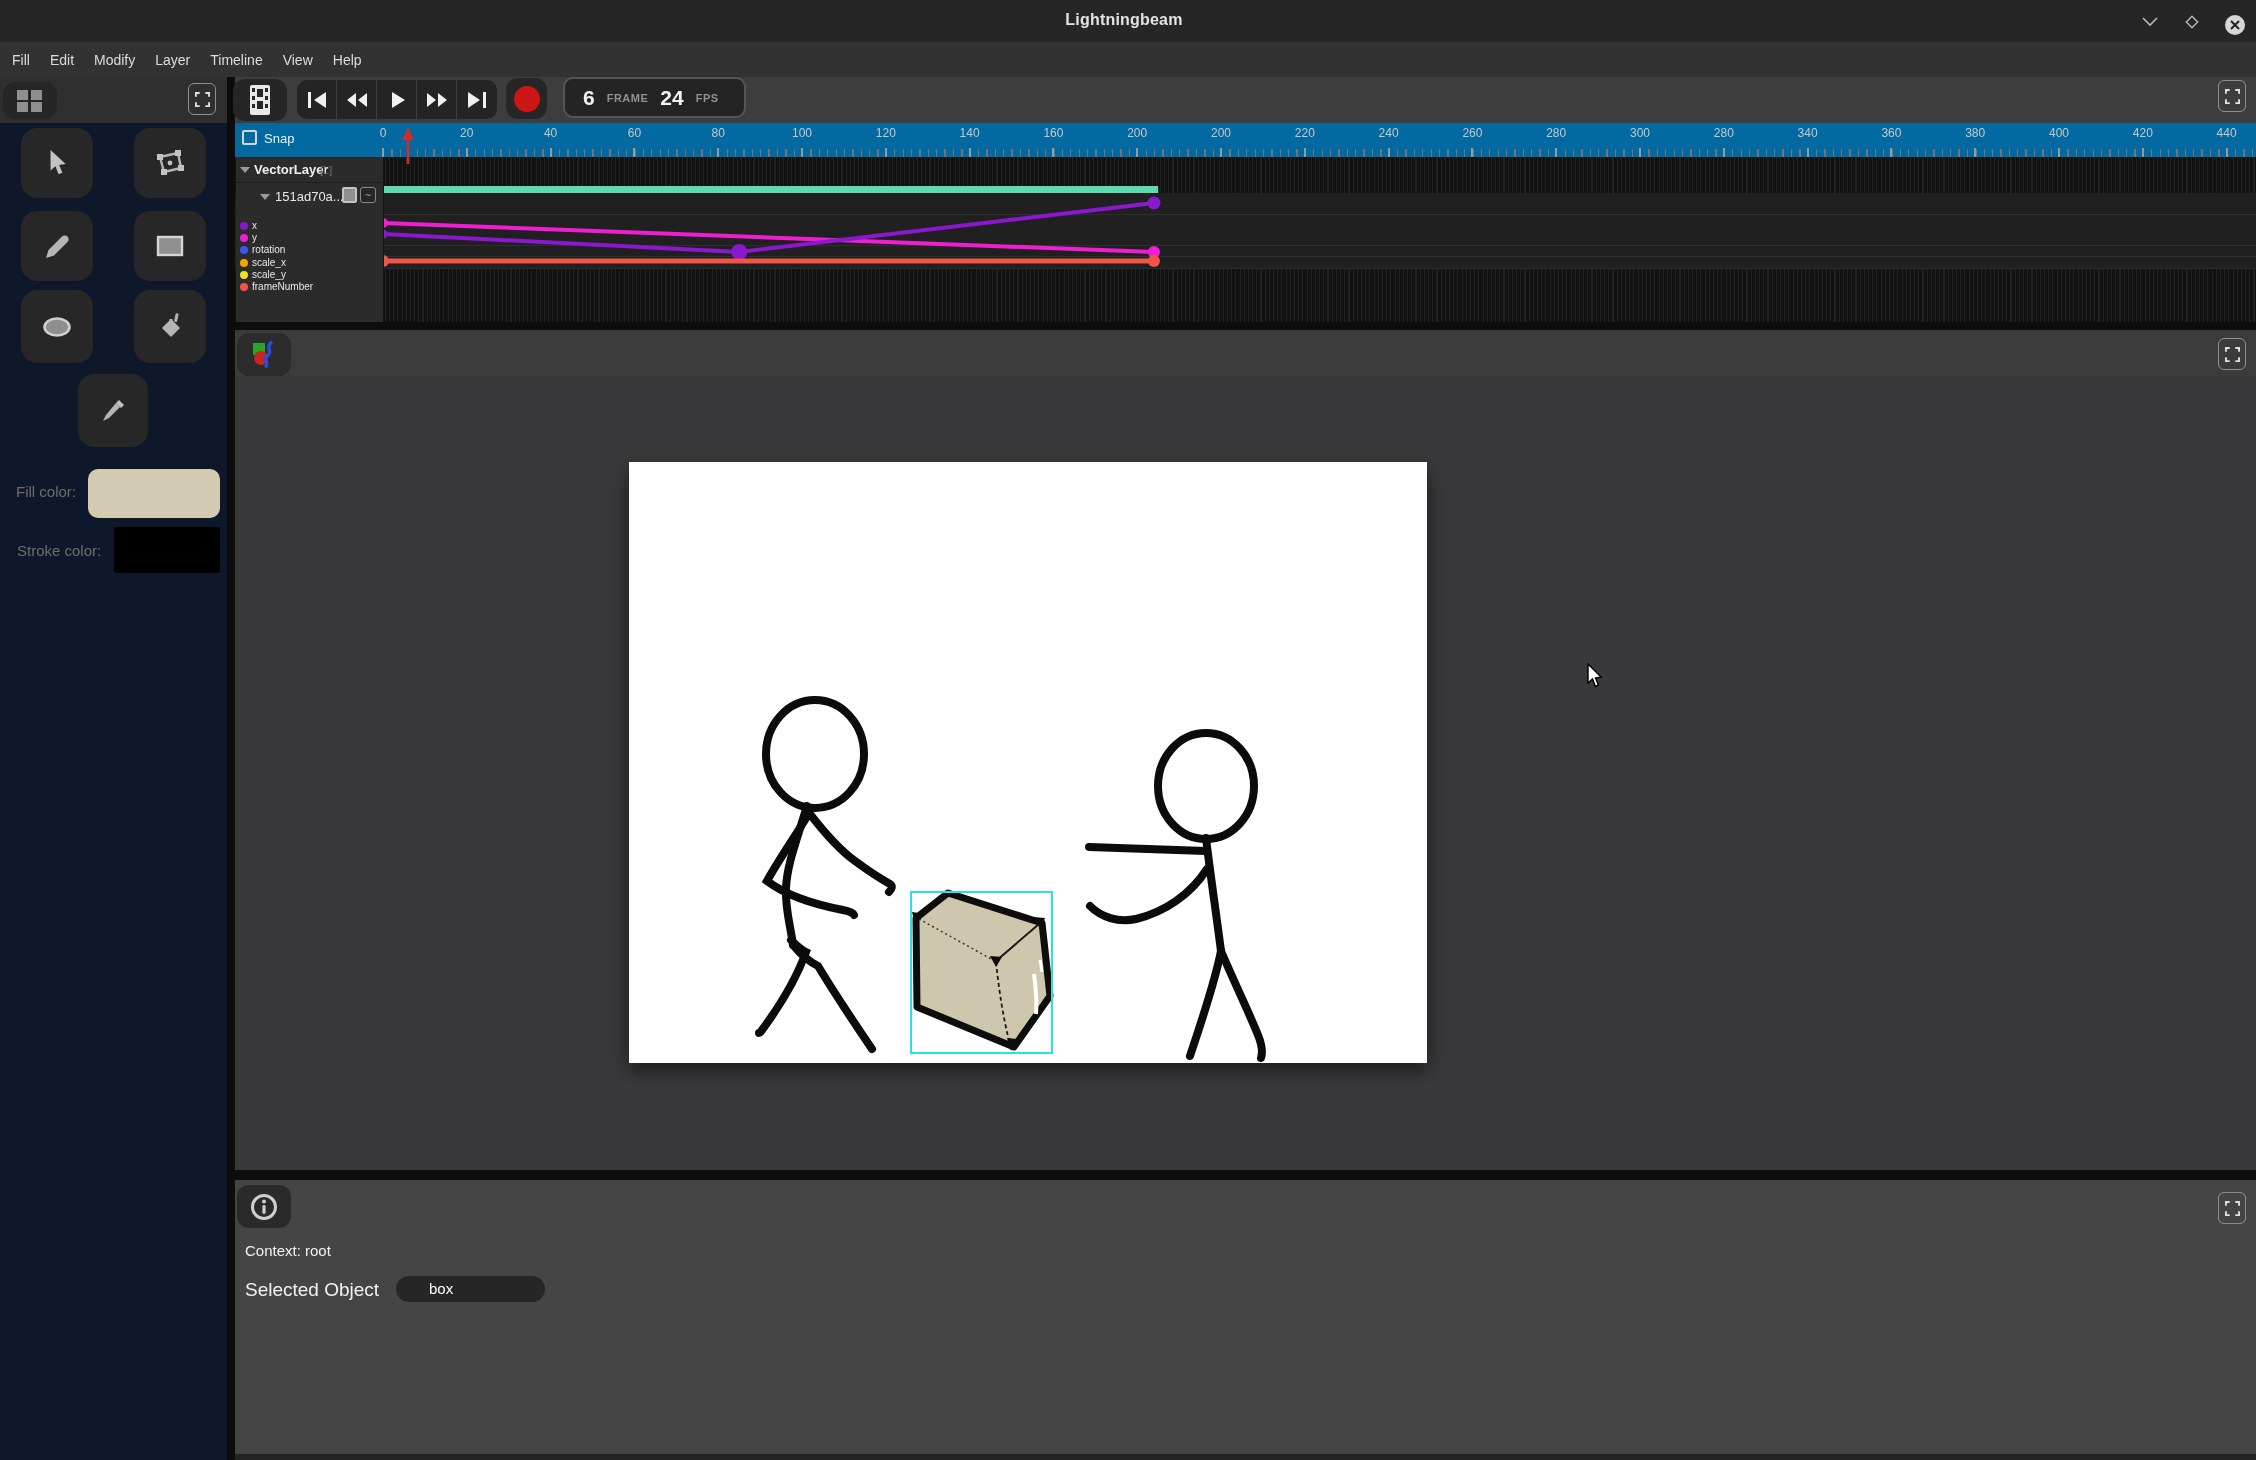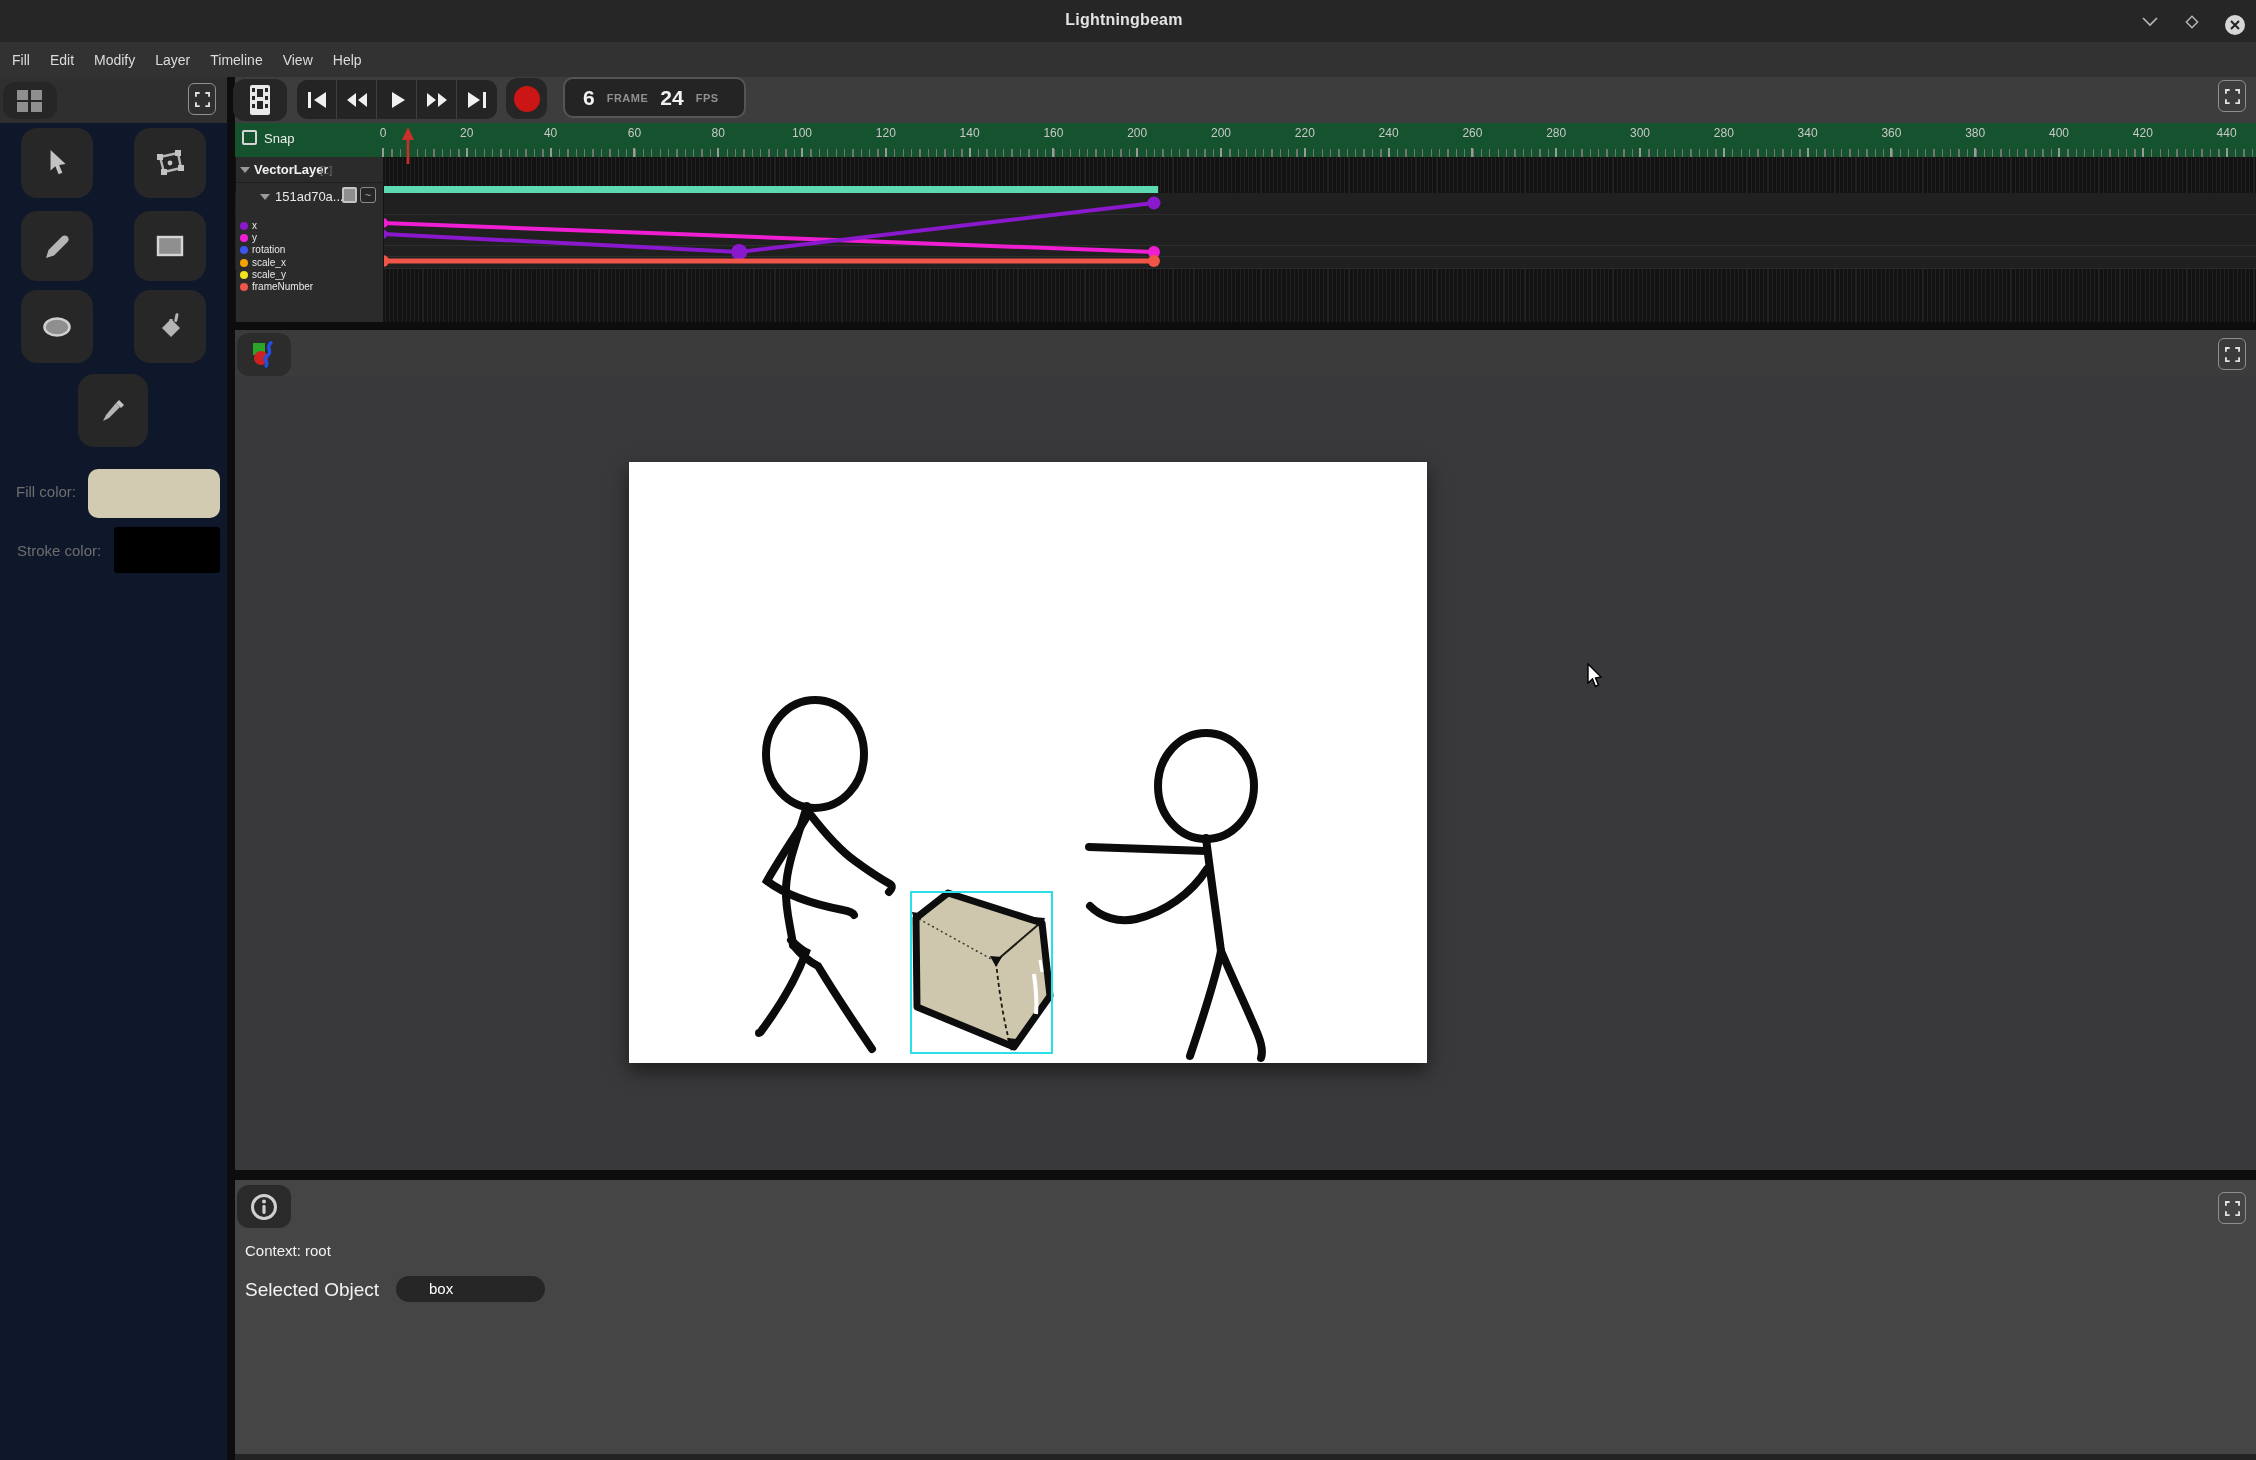--- a/index.html
+++ b/index.html
@@ -48,21 +48,21 @@
     border-right:1px solid #3f3f3f; }
   .pb-btn:last-child { border-right:none; }
   #record-btn { position:absolute; left:271px; top:1px; width:41px; height:41px; background:#262626;
     border-radius:12px; display:flex; align-items:center; justify-content:center; }
   #rec-dot { width:26px; height:26px; border-radius:50%; background:#cc1515; }
   #frame-panel { position:absolute; left:328px; top:0; width:183px; height:41px; background:#242424;
     border:2px solid #555; border-radius:10px; display:flex; align-items:center; padding:0 18px; gap:12px; }
   .big-num { color:#f2f2f2; font-size:21px; font-weight:bold; }
   .unit { color:#909090; font-size:11px; font-weight:bold; letter-spacing:.5px; }
   #tl-fs { left:1983px; top:3px; }
-  #tl-ruler { position:absolute; left:0; top:46px; width:2021px; height:34px; background:#14532d; }
+  #tl-ruler { position:absolute; left:0; top:46px; width:2021px; height:34px; background:#0369a1; }
   #snap-box { position:absolute; left:7px; top:7px; width:15px; height:15px; border:2px solid #d5d5d5;
     border-radius:2px; background:transparent; }
   #snap-label { position:absolute; left:29px; top:8px; color:#eee; font-size:13px; }
   .ruler-label { position:absolute; top:3px; transform:translateX(-50%); color:#c8c8c8; font-size:12px; }
   .ruler-tick { position:absolute; bottom:0; width:2px; height:9px; background:#9a9a9a; }
   #minor-ticks { position:absolute; left:148px; right:0; bottom:0; height:8px;
     background:repeating-linear-gradient(90deg,#747474 0 1.3px,transparent 1.3px 8.38px); }
   #tl-tracks { position:absolute; left:0; top:80px; width:2021px; height:165px; background:#202020; }
   .stripes { position:absolute; left:0; width:2021px;
     background:repeating-linear-gradient(90deg,#121212 0 3.1px,#212121 3.1px 4.19px); }

